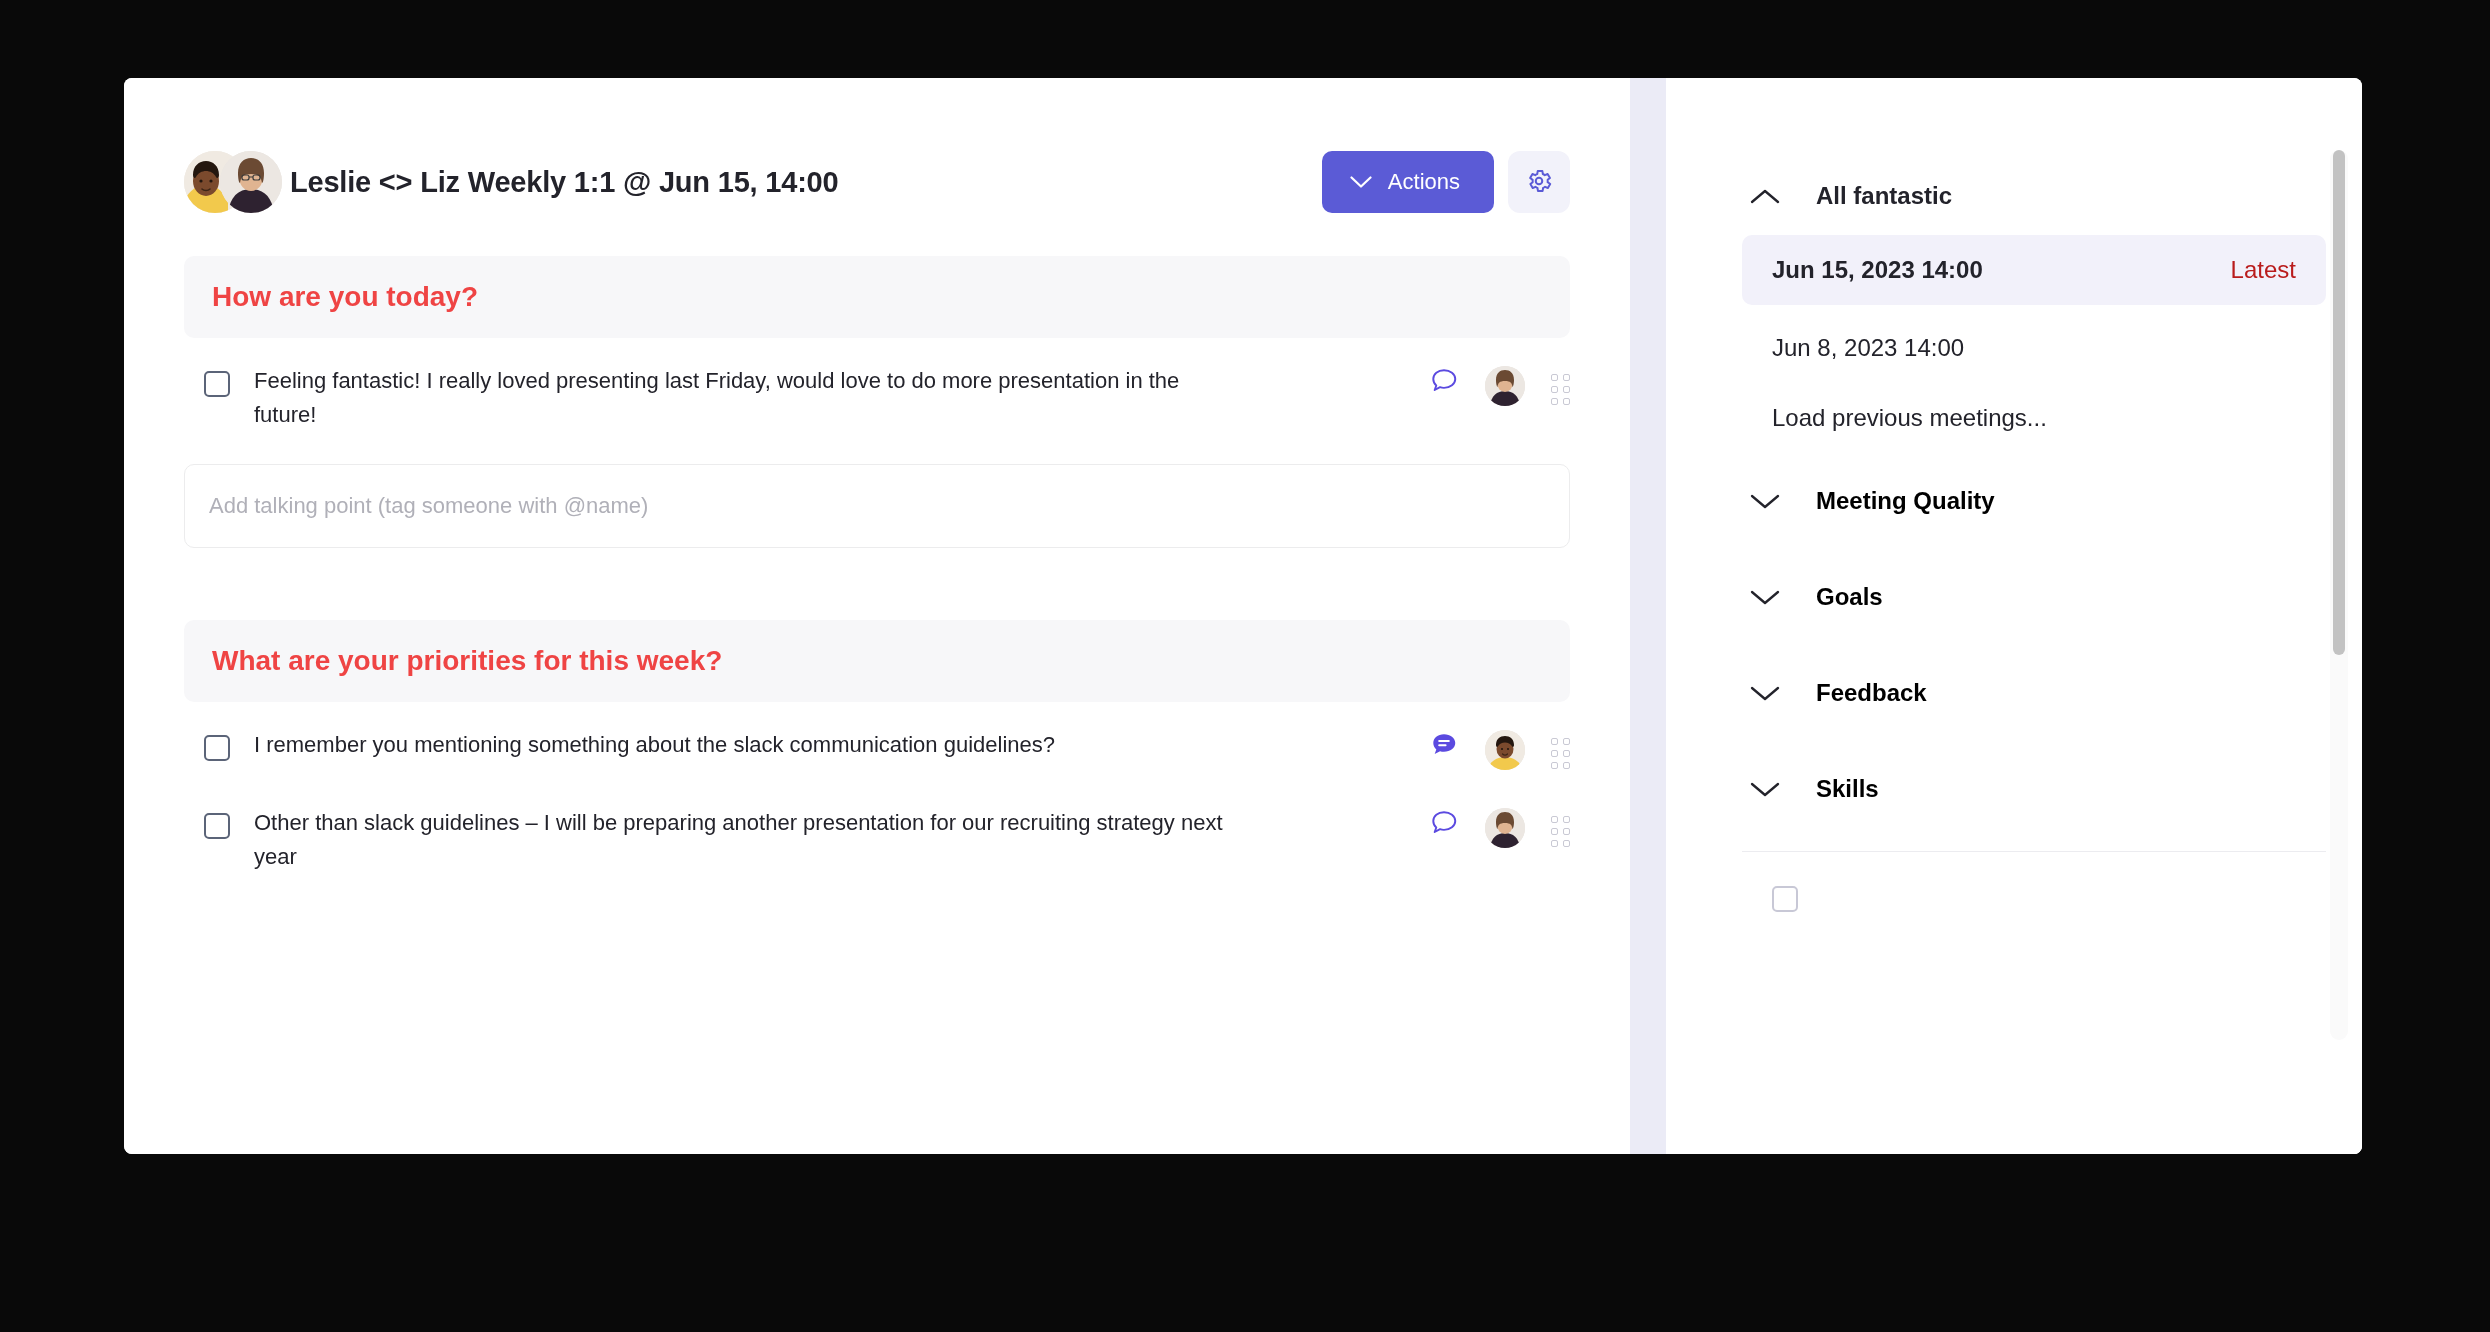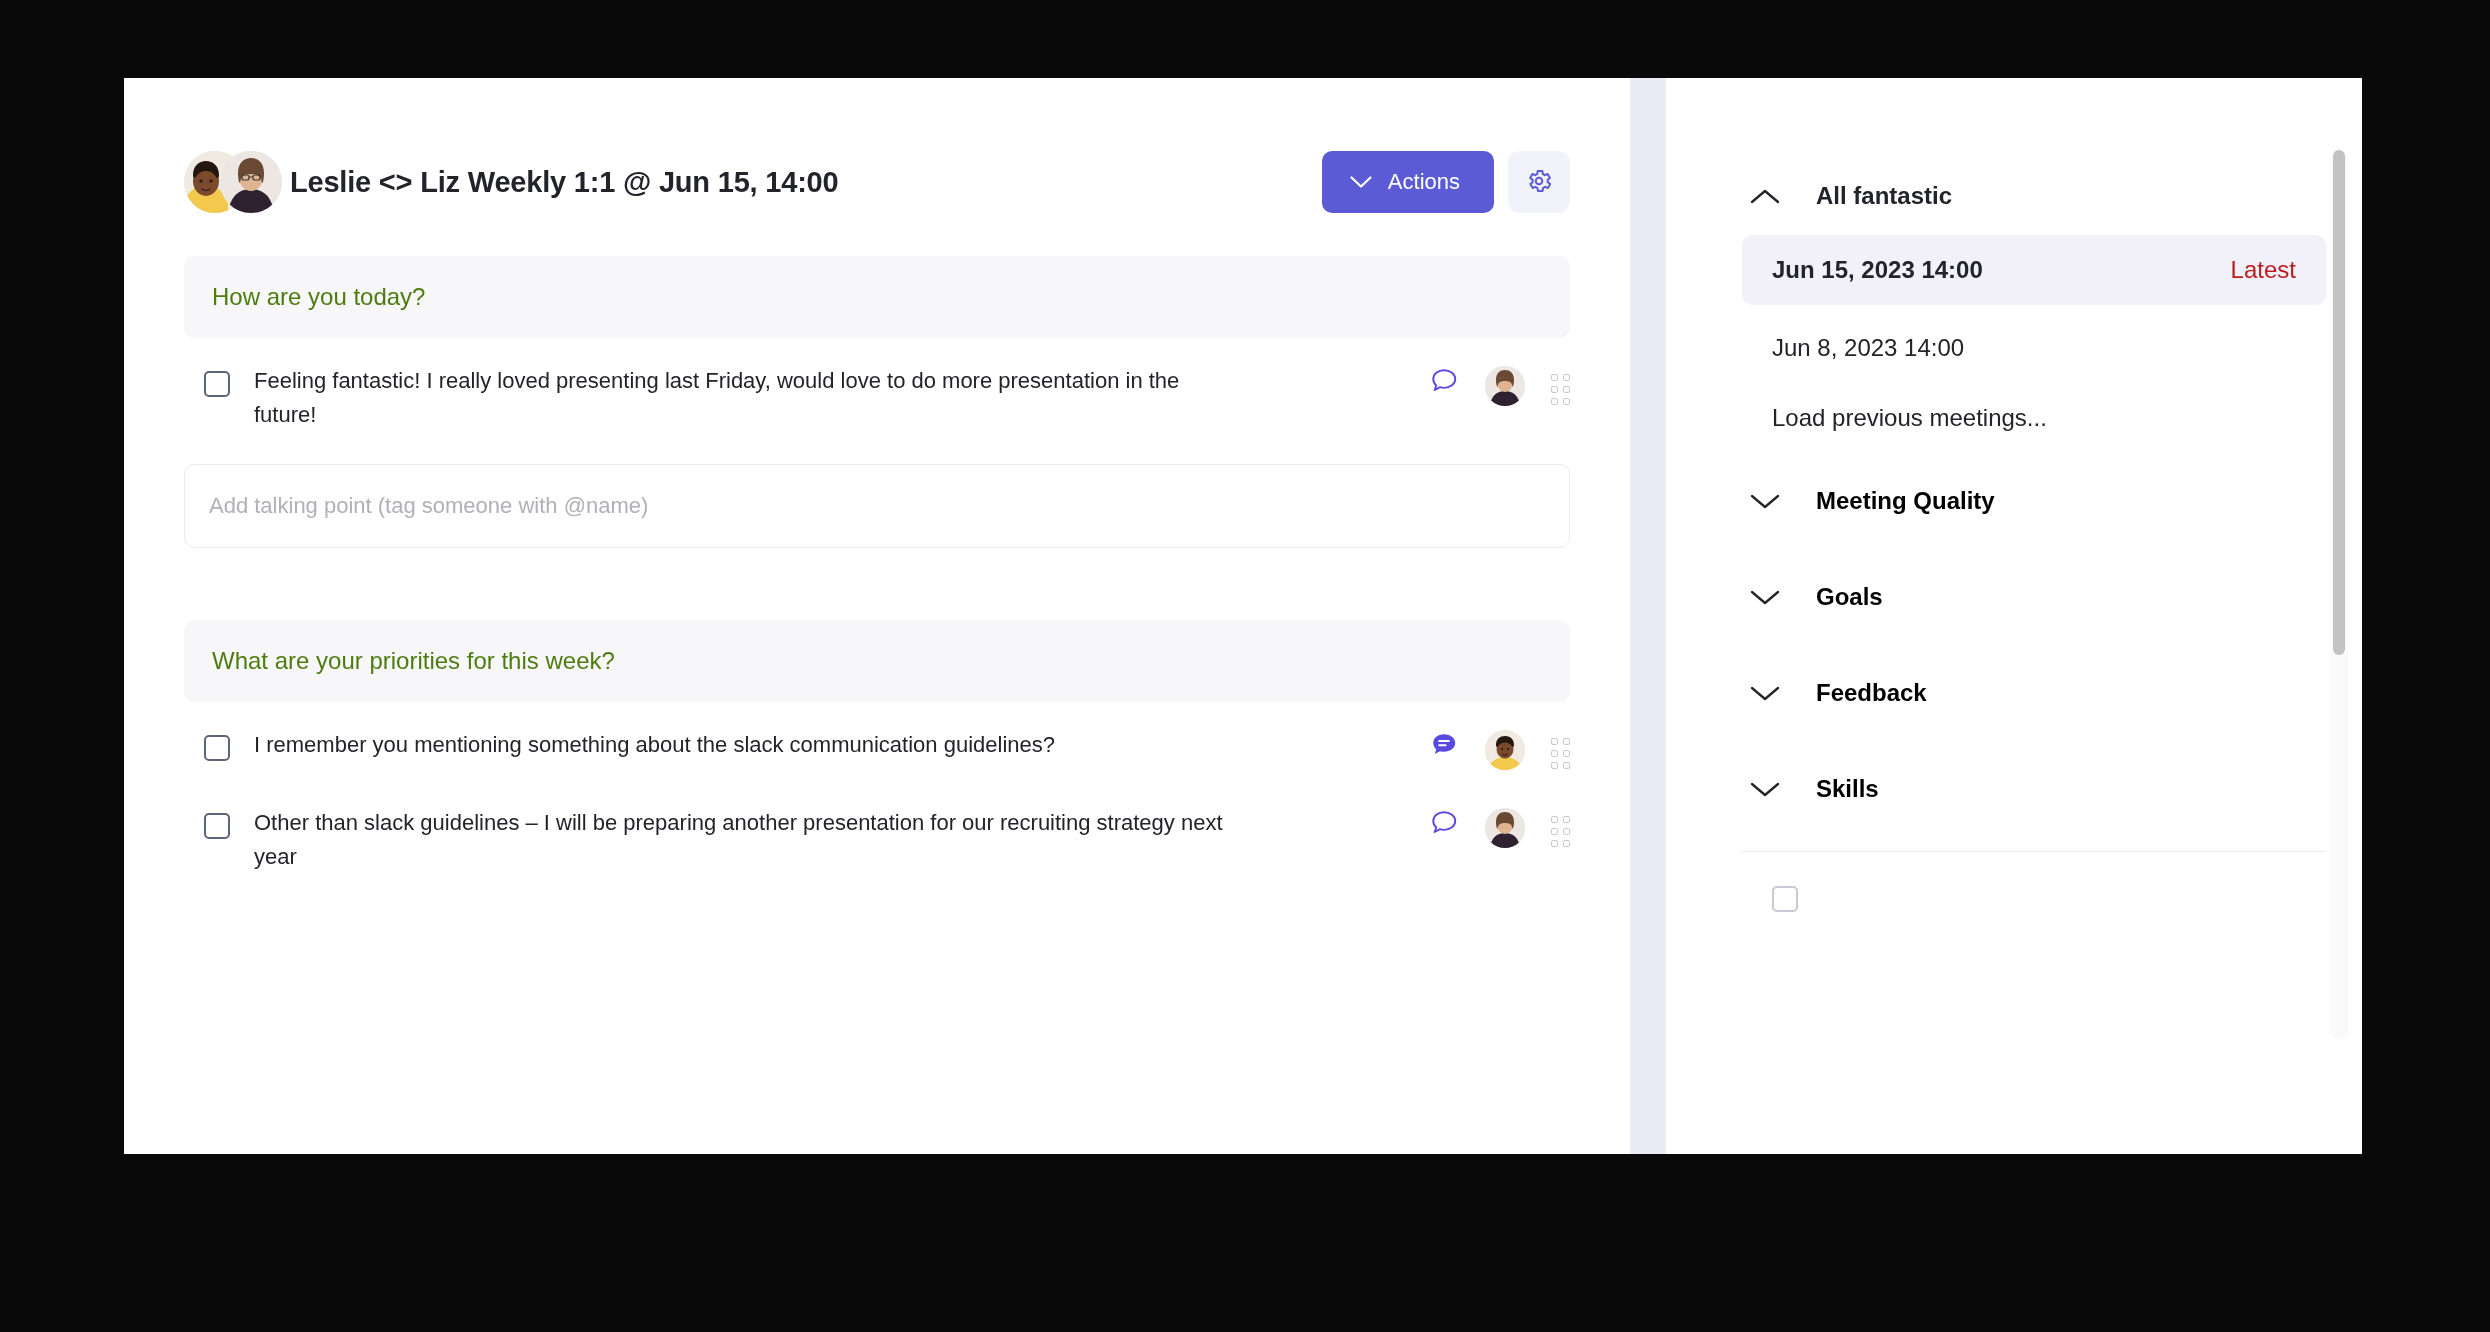--- a/index.html
+++ b/index.html
@@ -20,21 +20,21 @@
   }
 
   
   .app-window {
     position: absolute;
     left: 124px;
     top: 78px;
     width: 2238px;
     height: 1076px;
     background: #ffffff;
-    border-radius: 0;
+    border-radius: 8px;
     display: flex;
     overflow: hidden;
   }
 
   
   .main-panel {
     width: 1506px;
     height: 100%;
     background: #ffffff;
     padding: 0 0 0 0;
@@ -123,23 +123,23 @@
   .section-header {
     background: #f7f7f9;
     border-radius: 10px;
     height: 82px;
     display: flex;
     align-items: center;
     padding: 0 28px;
     margin-top: 28px;
   }
   .section-header-text {
-    font-size: 24px;
-    font-weight: 400;
-    color: #4d7c0f;
+    font-size: 28px;
+    font-weight: 700;
+    color: #ef4444;
   }
 
   
   .tp-row {
     display: flex;
     align-items: flex-start;
     padding: 26px 0 10px 0;
     min-height: 72px;
   }
 

